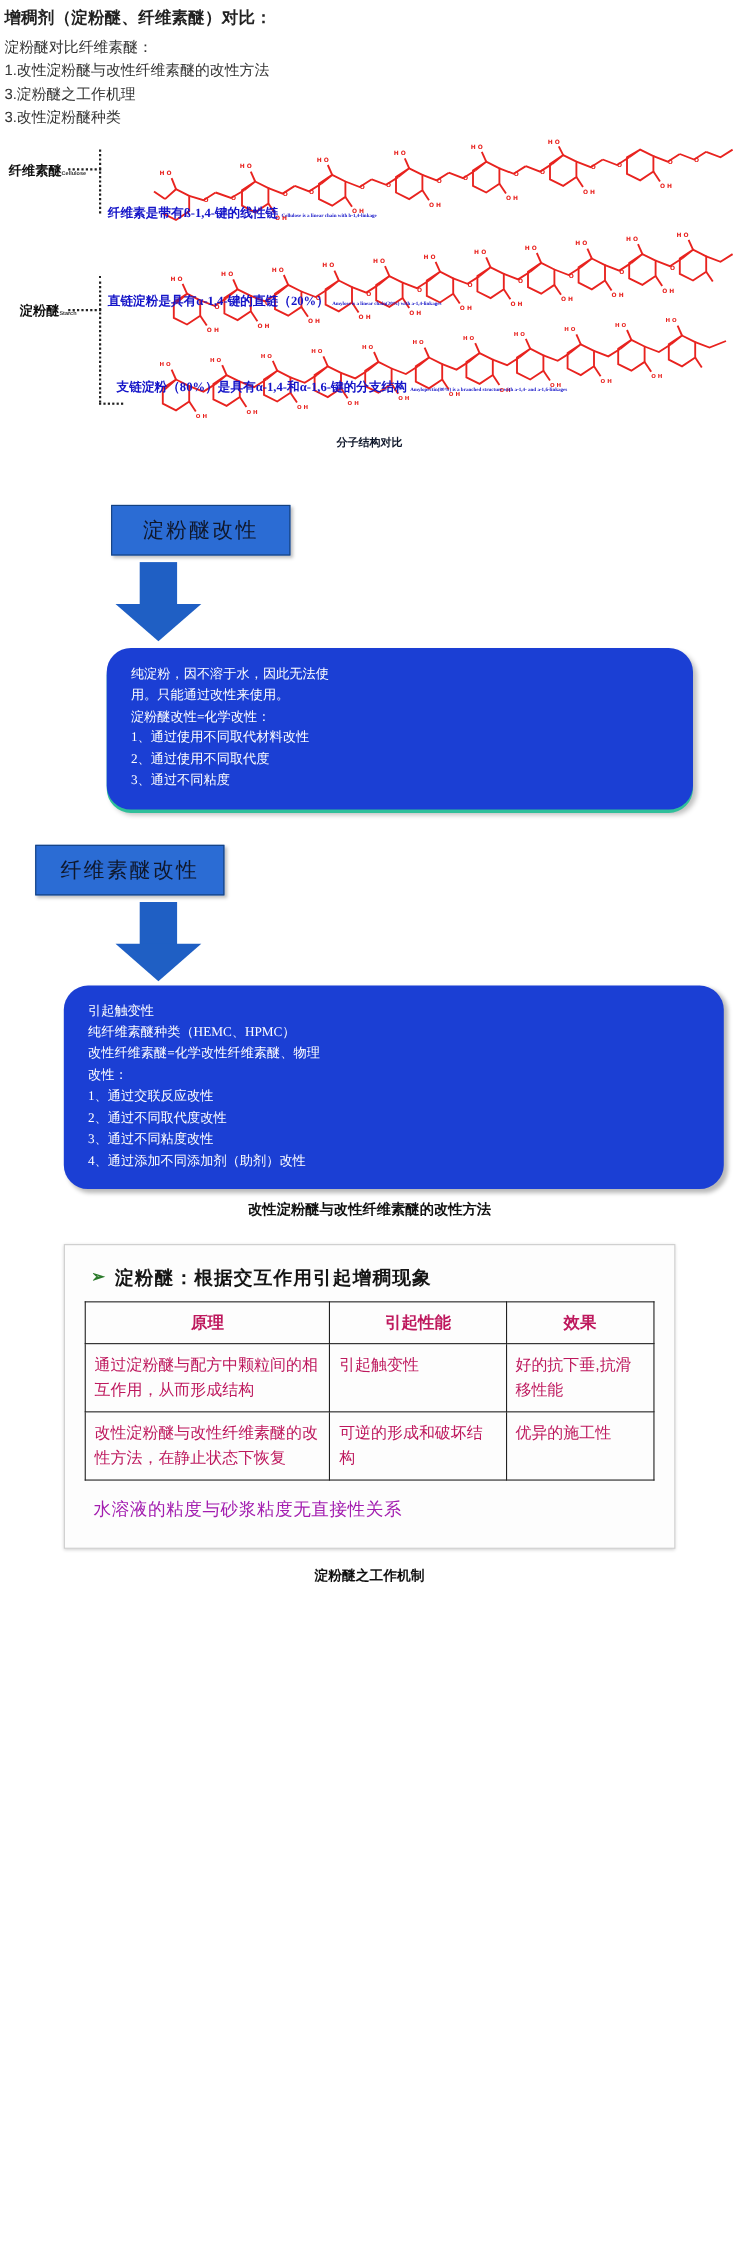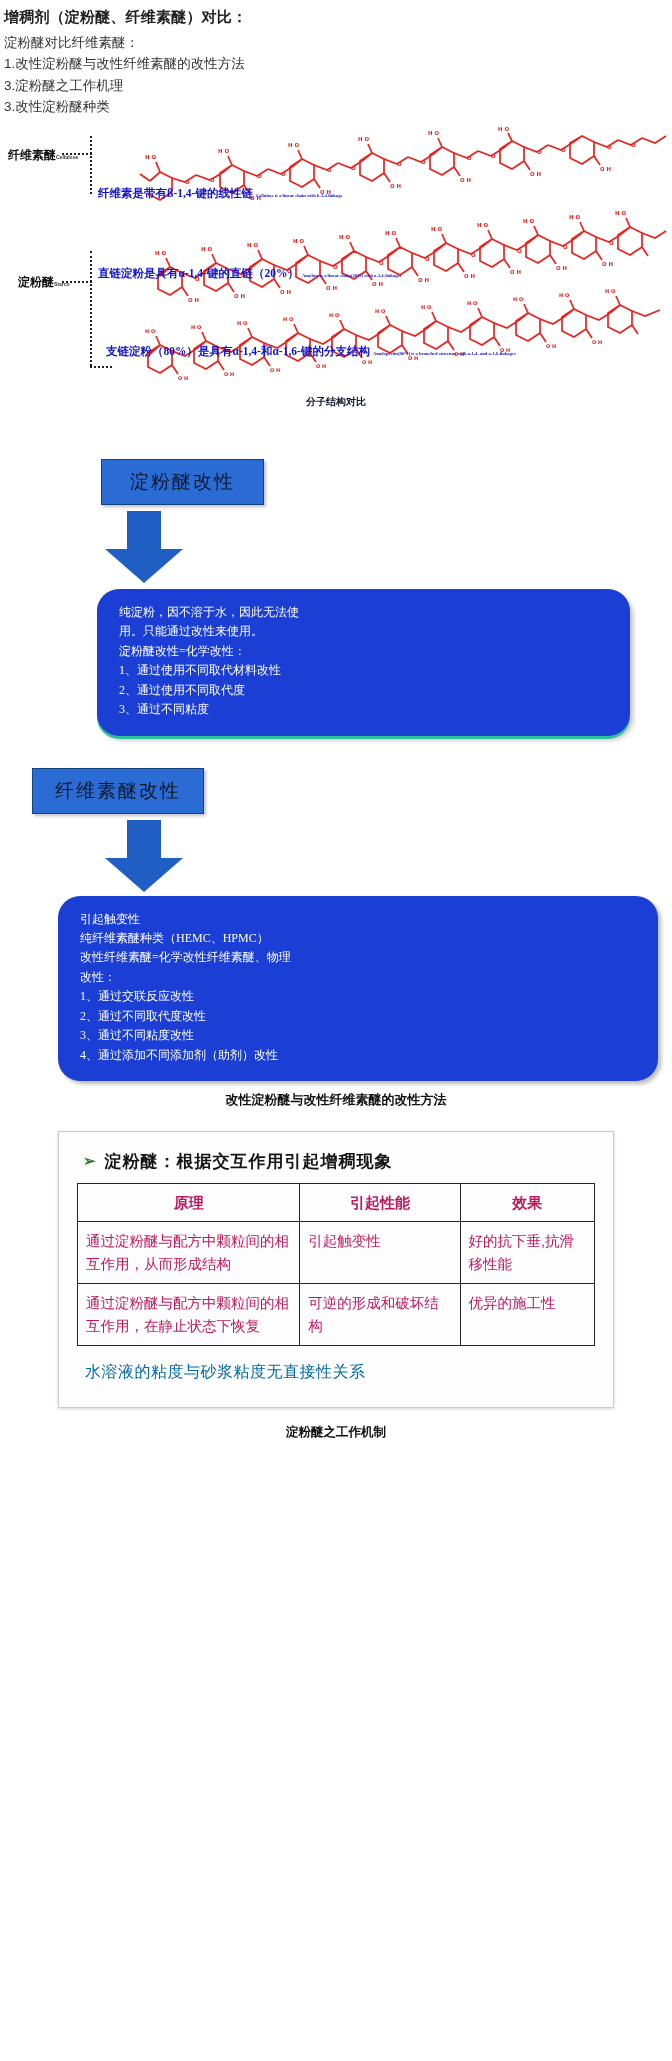--- a/index.html
+++ b/index.html
@@ -117,21 +117,21 @@
   }
   table.mech th, table.mech td {
     border: 1px solid #222; padding: 8px 8px; vertical-align: top;
     line-height: 1.55;
   }
   table.mech th { text-align: center; font-weight: bold; font-size: 15px; padding: 7px 4px; }
   table.mech td.c2 { width: 31%; }
   table.mech td.c3 { width: 26%; }
   .mech-footer {
     font-family: Liberation Mono, monospace;
-    font-size: 16px; color: #0369a1; padding: 16px 4px 6px 8px;
+    font-size: 16px; color: #a21caf; padding: 16px 4px 6px 8px;
     letter-spacing: .5px;
   }
   .bottom-caption {
     text-align: center; font-size: 12.5px; font-weight: bold; color: #111;
     margin-top: 16px;
   }
 </style>
 </head>
 <body>
 
@@ -465,21 +465,21 @@
           <th>效果</th>
         </tr>
       </thead>
       <tbody>
         <tr>
           <td>通过淀粉醚与配方中颗粒间的相互作用，从而形成结构</td>
           <td class="c2">引起触变性</td>
           <td class="c3">好的抗下垂,抗滑移性能</td>
         </tr>
         <tr>
-          <td>通过淀粉醚与配方中颗粒间的相互作用，在静止状态下恢复</td>
+          <td>改性淀粉醚与改性纤维素醚的改性方法，在静止状态下恢复</td>
           <td class="c2">可逆的形成和破坏结构</td>
           <td class="c3">优异的施工性</td>
         </tr>
       </tbody>
     </table>
 
     <div class="mech-footer">水溶液的粘度与砂浆粘度无直接性关系</div>
   </div>
 
   <div class="bottom-caption">淀粉醚之工作机制</div>

